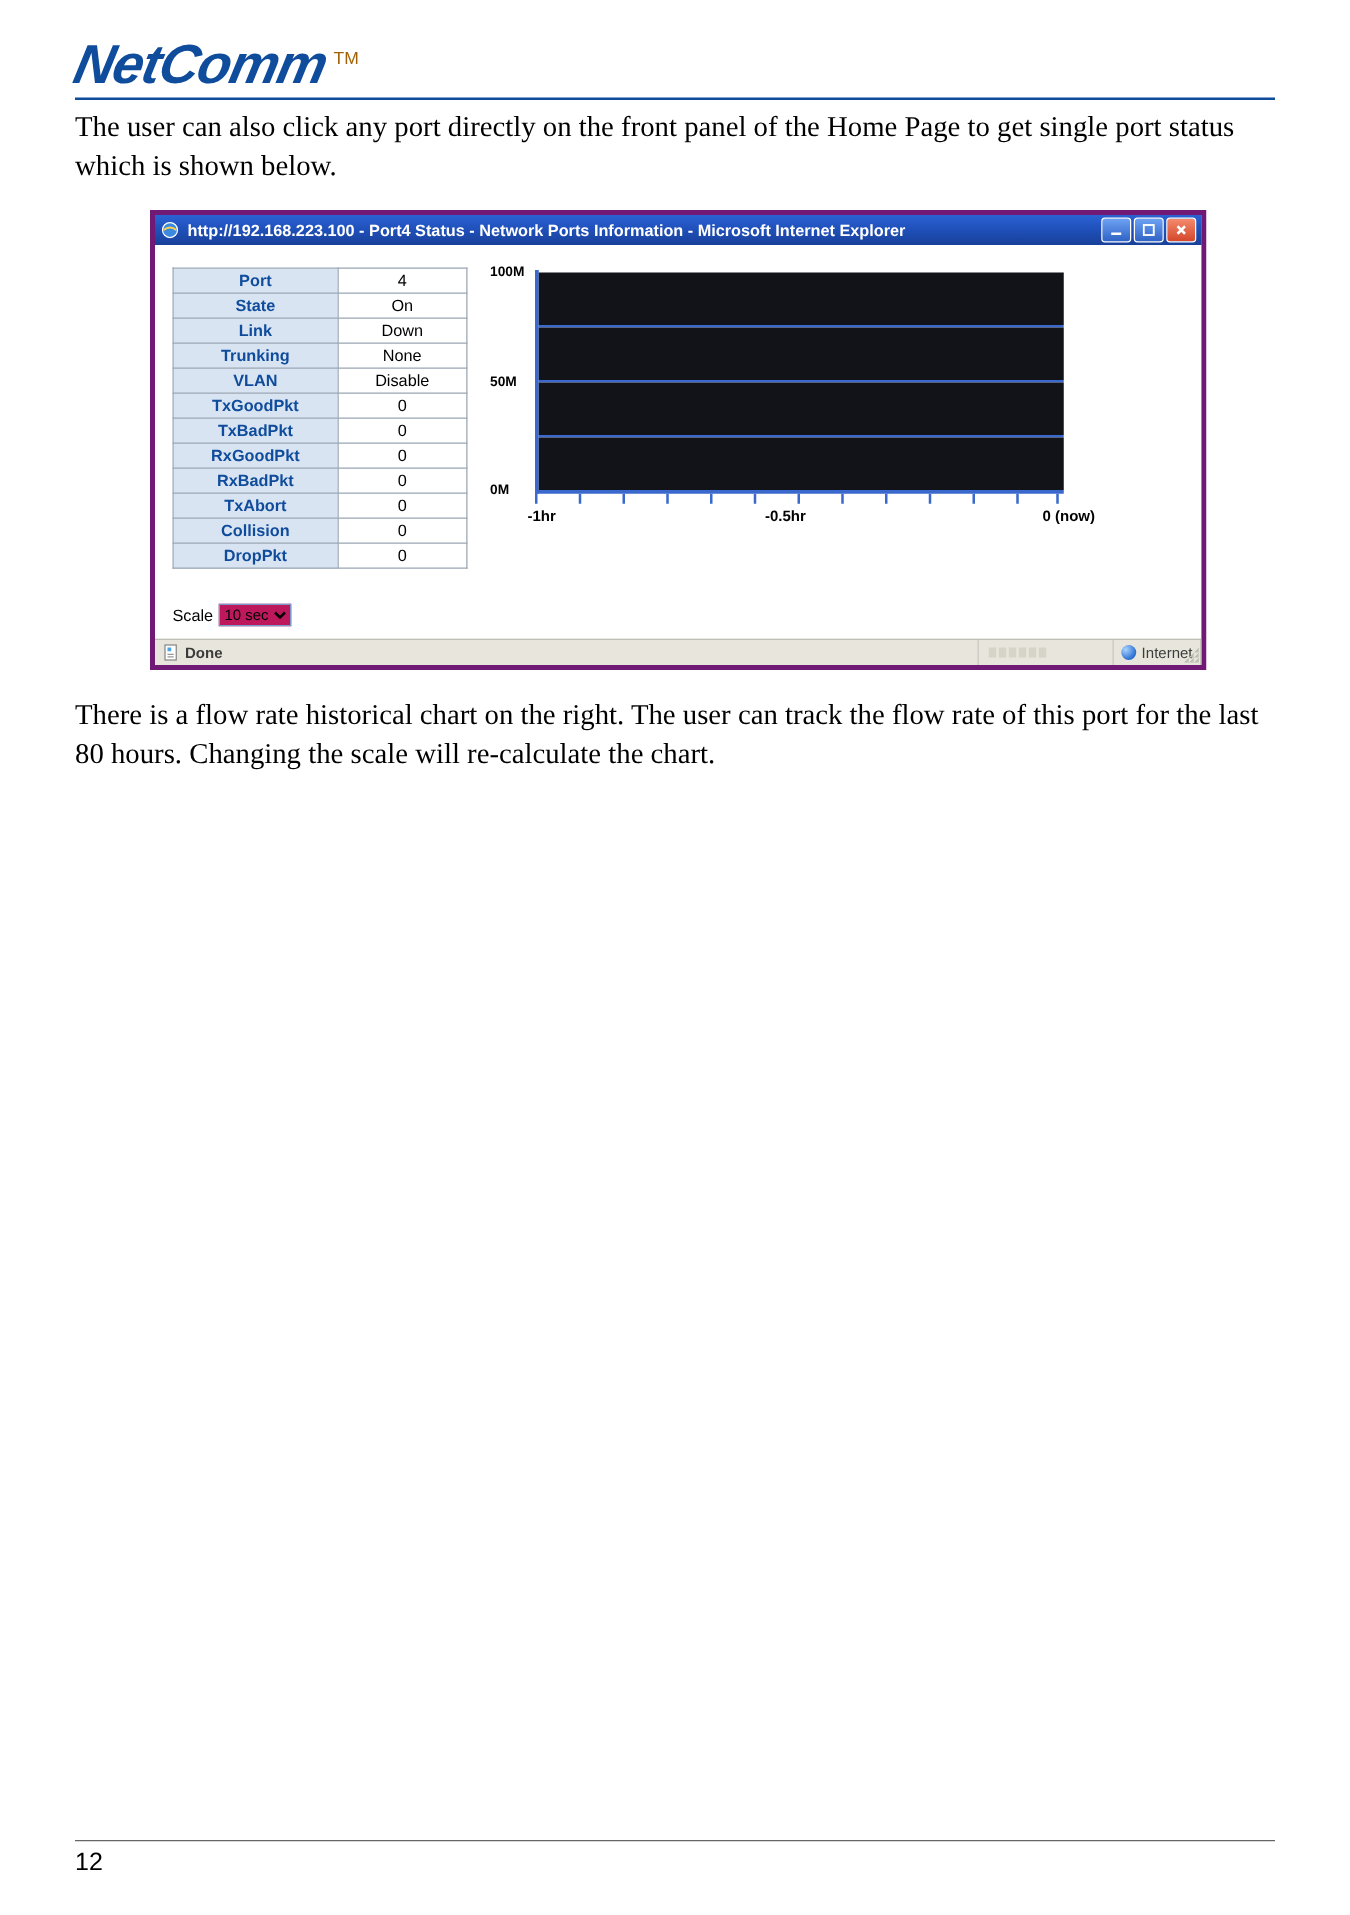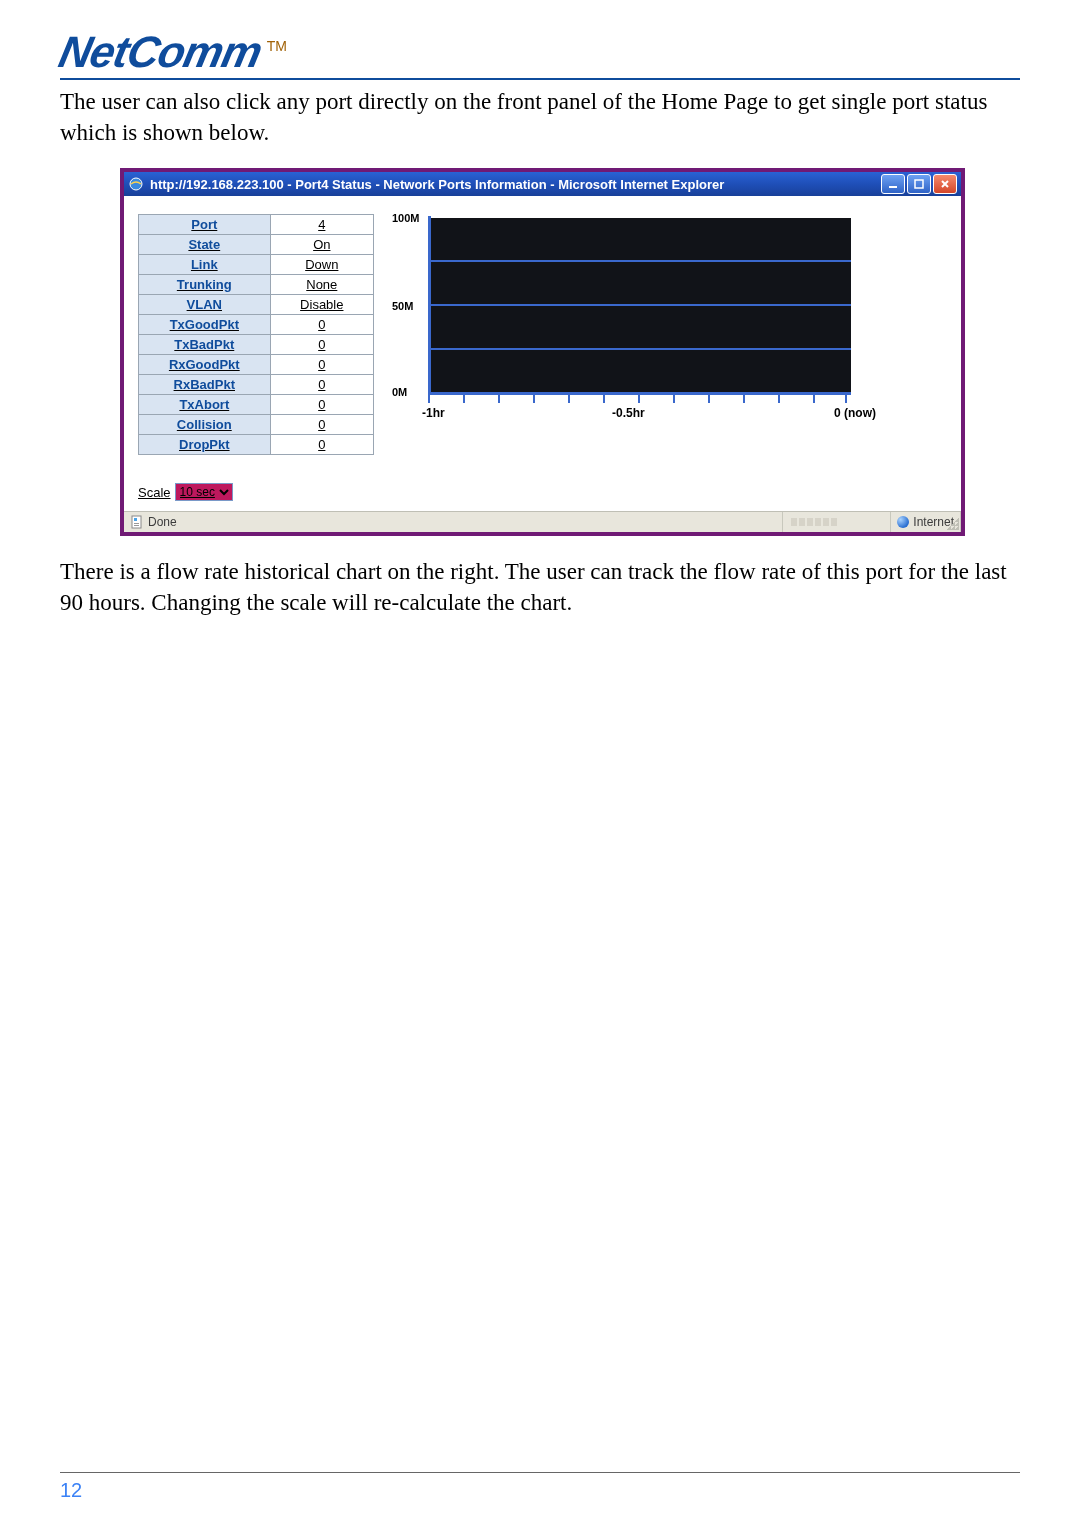--- a/index.html
+++ b/index.html
@@ -110,21 +110,20 @@
     font-size: 12px;
   }
   .win-btn.close {
     background: linear-gradient(to bottom,#f58a6d,#d4472a);
   }
   .ie-content {
     background: #ffffff;
     padding: 18px 14px 10px 14px;
     display: flex;
     gap: 18px;
-    text-decoration: underline;
   }
 
   
   .port-table {
     border-collapse: collapse;
     width: 236px;
     font-size: 13px;
   }
   .port-table td {
     border: 1px solid #9aa6b3;
@@ -234,21 +233,21 @@
     position: relative;
   }
   .statusbar .pane {
     border-right: 1px solid #c8c8bd;
     height: 100%;
     display: flex;
     align-items: center;
     padding: 0 6px;
     box-sizing: border-box;
   }
-  .statusbar .done-pane { width: 660px; }
+  .statusbar .done-pane { width: 660px; font-weight: bold; }
   .statusbar .sec-pane  { width: 108px; }
   .statusbar .zone-pane { flex: 1; }
   .page-icon {
     display: inline-block;
     width: 14px;
     height: 14px;
     margin-right: 4px;
   }
   .globe-icon {
     display: inline-block;
@@ -277,21 +276,21 @@
   .footer {
     position: absolute;
     left: 60px;
     right: 60px;
     bottom: 30px;
     border-top: 1px solid #666;
     padding-top: 6px;
     display: flex;
     justify-content: space-between;
     font-family: Arial, sans-serif;
-    color: #3b82f6;
+    color: #000000;
     font-size: 20px;
   }
   .footer .right { text-align: right; line-height: 1.3; }
 </style>
 </head>
 <body>
 
 <div class="page">
 
   <div class="logo-row">
@@ -453,19 +452,19 @@
         </svg>
       </div>
       <div class="pane zone-pane">
         <span class="globe-icon"></span>
         <span>Internet</span>
       </div>
       <div class="resize-grip"></div>
     </div>
   </div>
 
-  <p class="body-text">There is a flow rate historical chart on the right. The user can track the flow rate of this port for the last 90 hours. Changing the scale will re-calculate the chart.</p>
+  <p class="body-text">There is a flow rate historical chart on the right. The user can track the flow rate of this port for the last 80 hours. Changing the scale will re-calculate the chart.</p>
 
   <div class="footer">
     <span>12</span>
   </div>
 
 </div>
 
 </body></html>

